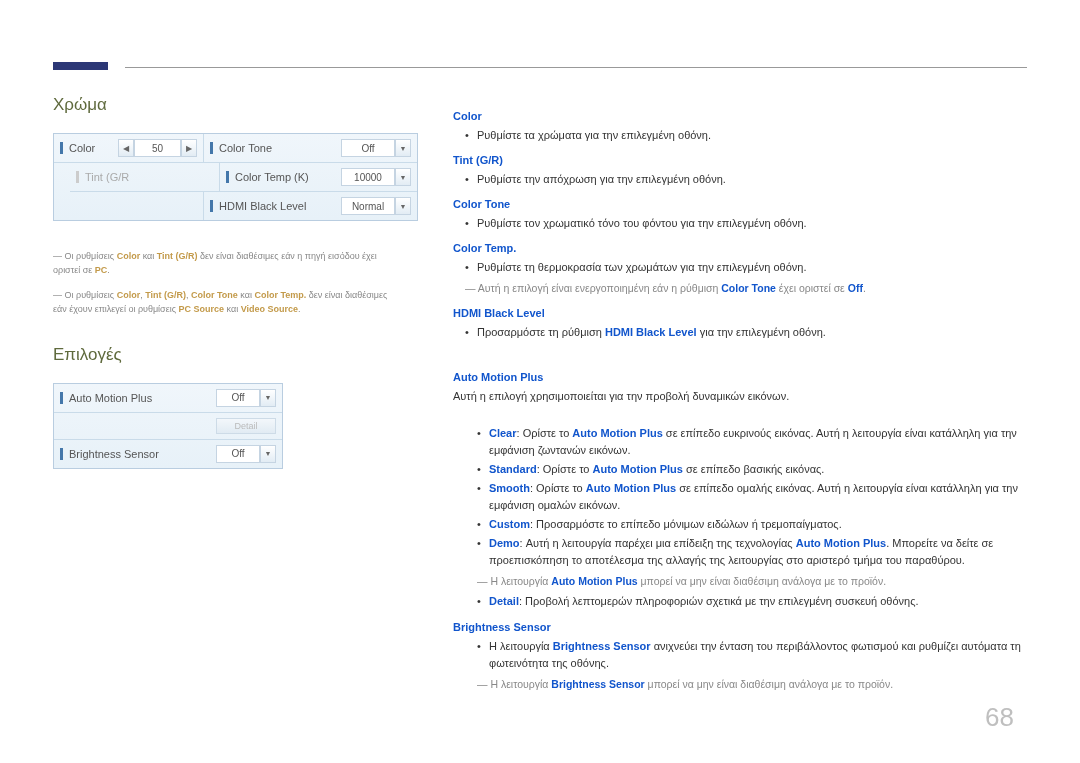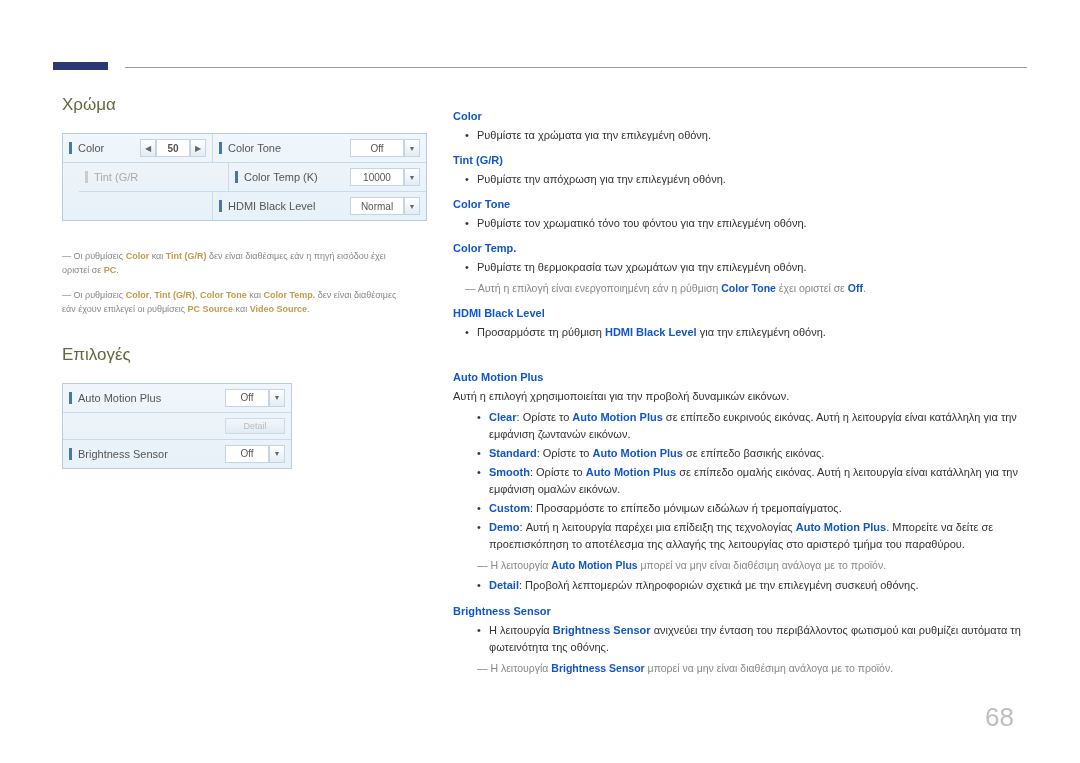--- a/index.html
+++ b/index.html
@@ -23,21 +23,21 @@
   .divider-line {
     position: absolute;
     left: 125px;
     top: 67px;
     width: 902px;
     height: 1px;
     background: #999;
   }
   .left-col {
     position: absolute;
-    left: 62px;
+    left: 53px;
     top: 95px;
     width: 365px;
   }
   .right-col {
     position: absolute;
     left: 453px;
     top: 100px;
     width: 575px;
     line-height: 1.55;
   }
@@ -84,21 +84,21 @@
   .notes .term{color:#c39a4a;font-weight:bold;}
   .right-col .hd{color:#1155cc;font-weight:bold;font-size:11px;margin-top:8px;margin-bottom:2px;}
   .right-col ul{list-style:none;padding-left:0;}
   .right-col li{padding-left:24px;position:relative;margin-bottom:2px;font-size:11px;color:#333;}
   .right-col li:before{content:"•";position:absolute;left:12px;}
   .right-col .sub{padding-left:24px;font-size:11px;color:#333;margin-bottom:2px;}
   .right-col .sub li{padding-left:12px;}
   .right-col .sub li:before{left:0;}
   .right-col .em{color:#1155cc;font-weight:bold;}
   .right-col .note-dash{padding-left:12px;color:#888;font-size:10.5px;margin:4px 0;}
-  .right-col .para{font-size:11px;color:#333;margin-bottom:4px;}
+  .right-col .para{font-size:11px;color:#333;margin-bottom:20px;}
   .page-num{
     position:absolute;right:66px;bottom:30px;
     color:#bfbfbf;font-size:26px;font-weight:300;
   }
   .detail-btn{
     width:60px;height:16px;background:linear-gradient(#f3f7fb,#e1ebf3);
     border:1px solid #cddbe7;font-size:9px;color:#bbb;
     display:flex;align-items:center;justify-content:center;margin-left:auto;
   }
 </style>
@@ -111,21 +111,21 @@
 <div class="left-col">
   <div class="section-title">Χρώμα</div>
 
   <div class="panel">
     <div class="panel-row">
       <div class="panel-cell" style="width:150px;">
         <span class="vbar"></span>
         <span class="lbl">Color</span>
         <div style="margin-left:auto;display:flex;">
           <div class="arrow-btn">◀</div>
-          <div class="val-box" style="width:34px;font-weight:bold;">50</div>
+          <div class="val-box" style="width:47px;">50</div>
           <div class="arrow-btn">▶</div>
         </div>
       </div>
       <div class="panel-cell" style="flex:1;">
         <span class="vbar"></span>
         <span class="lbl">Color Tone</span>
         <div style="margin-left:auto;display:flex;">
           <div class="val-box" style="width:54px;">Off</div>
           <div class="dd-btn">▼</div>
         </div>

